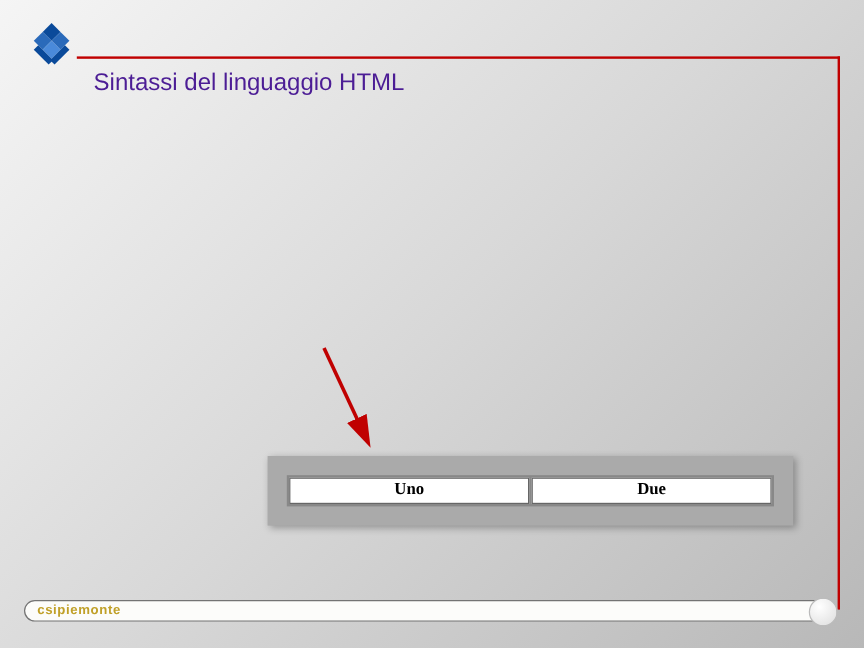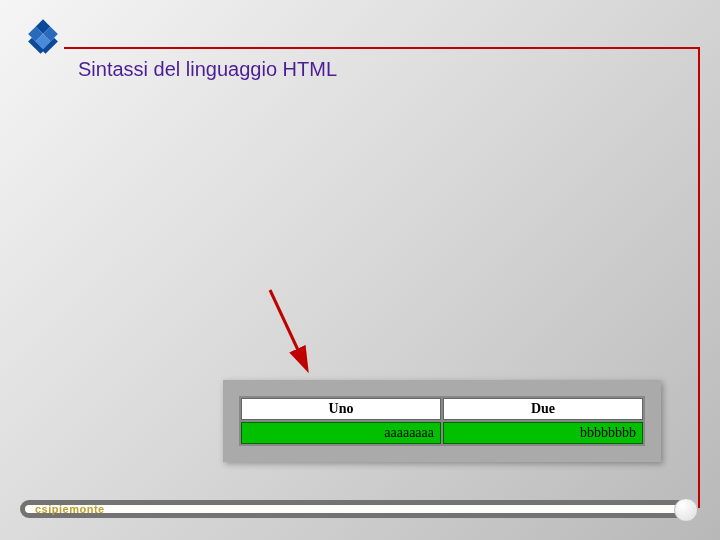--- a/index.html
+++ b/index.html
@@ -78,21 +78,21 @@
     color: #888;
     text-align: left;
     border: 1px solid #aaa;
   }
   .footer-bar {
     position: absolute;
     bottom: 22px;
     left: 20px;
     right: 30px;
     height: 18px;
-    border: 5px solid #737373;
+    border: 1px solid #737373;
     border-radius: 9px;
     background: #fcfcfa;
     display: flex;
     align-items: center;
     padding-left: 10px;
   }
   .footer-bar span {
     font-size: 11px;
     font-weight: bold;
     color: #c0a028;
@@ -151,24 +151,20 @@
   </svg>
 </div>
 
 <div class="example-table-wrap">
   <table class="example-table">
     <tbody>
         <tr>
       <th>Uno</th>
       <th>Due</th>
     </tr>
-    <tr>
-      <td class="row-a">aaaaaaaa</td>
-      <td class="row-a">bbbbbbbb</td>
-    </tr>
   </tbody>
     </table>
 </div>
 
 <div class="footer-bar">
   <span>csipiemonte</span>
 </div>
 <div class="footer-dot"></div>
 
 </body></html>

